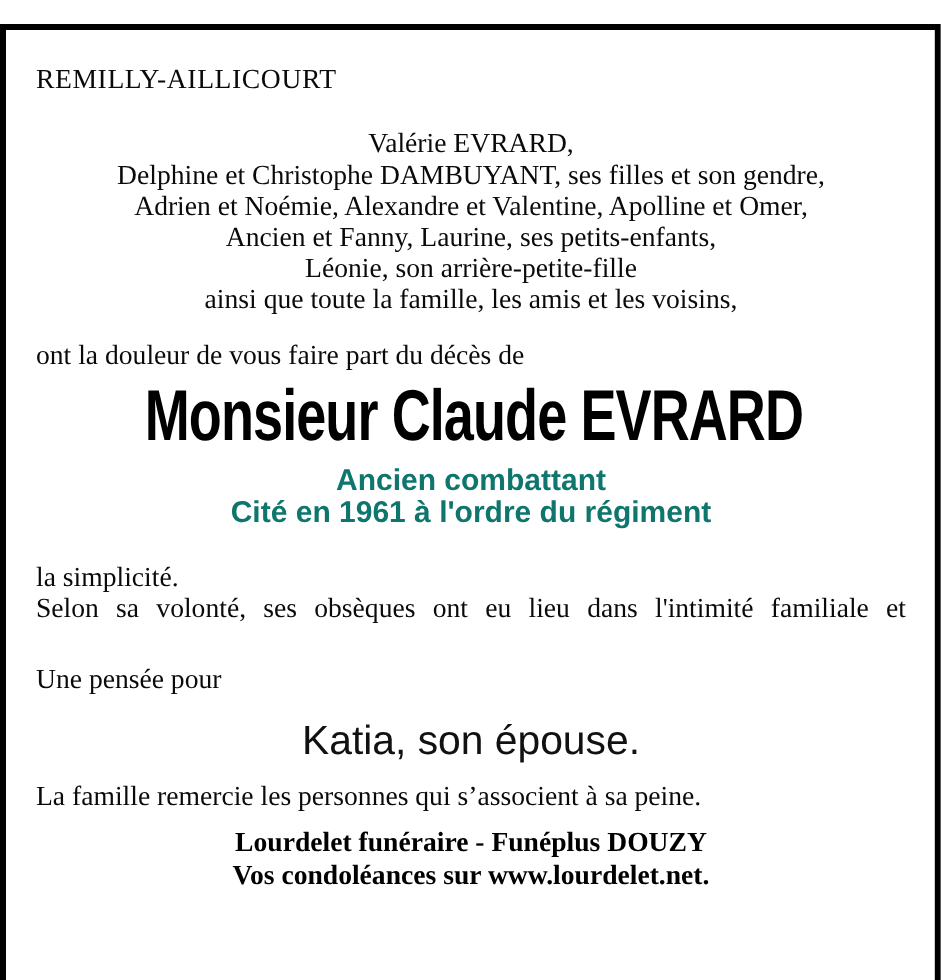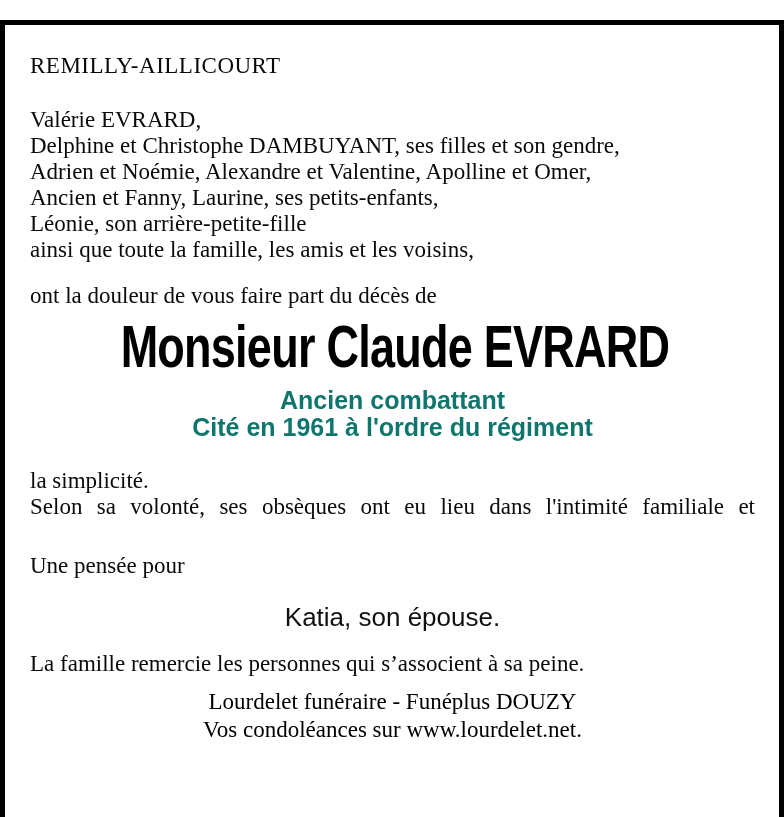--- a/index.html
+++ b/index.html
@@ -26,20 +26,21 @@
     font-size: 23px;
     line-height: 26px;
   }
   .city-line {
     font-size: 23px;
     line-height: 26px;
     letter-spacing: 0.5px;
   }
   .family-block {
     margin-top: 28px;
+    text-align: center;
   }
   .intro-line {
     margin-top: 20px;
   }
   .deceased-name {
     margin-top: 6px;
     text-align: center;
     font-family: "Liberation Sans", sans-serif;
     font-weight: bold;
     font-size: 60px;
@@ -69,32 +70,32 @@
     text-align: justify;
     text-align-last: justify;
   }
   .thought-intro-line {
     margin-top: 33px;
   }
   .spouse-line {
     margin-top: 16px;
     text-align: center;
     font-family: "Liberation Sans", sans-serif;
-    font-size: 26px;
+    font-size: 34px;
     line-height: 45px;
     color: #111111;
   }
   .thanks-line {
     margin-top: 11px;
   }
   .footer-block {
     margin-top: 11px;
     text-align: center;
     font-family: "Liberation Serif", serif;
-    font-weight: normal;
+    font-weight: bold;
     font-size: 23px;
     line-height: 28px;
     color: #000000;
   }
   .phone-icon-svg {
     display: inline-block;
     vertical-align: -3px;
     margin-right: 7px;
   }
 </style>

